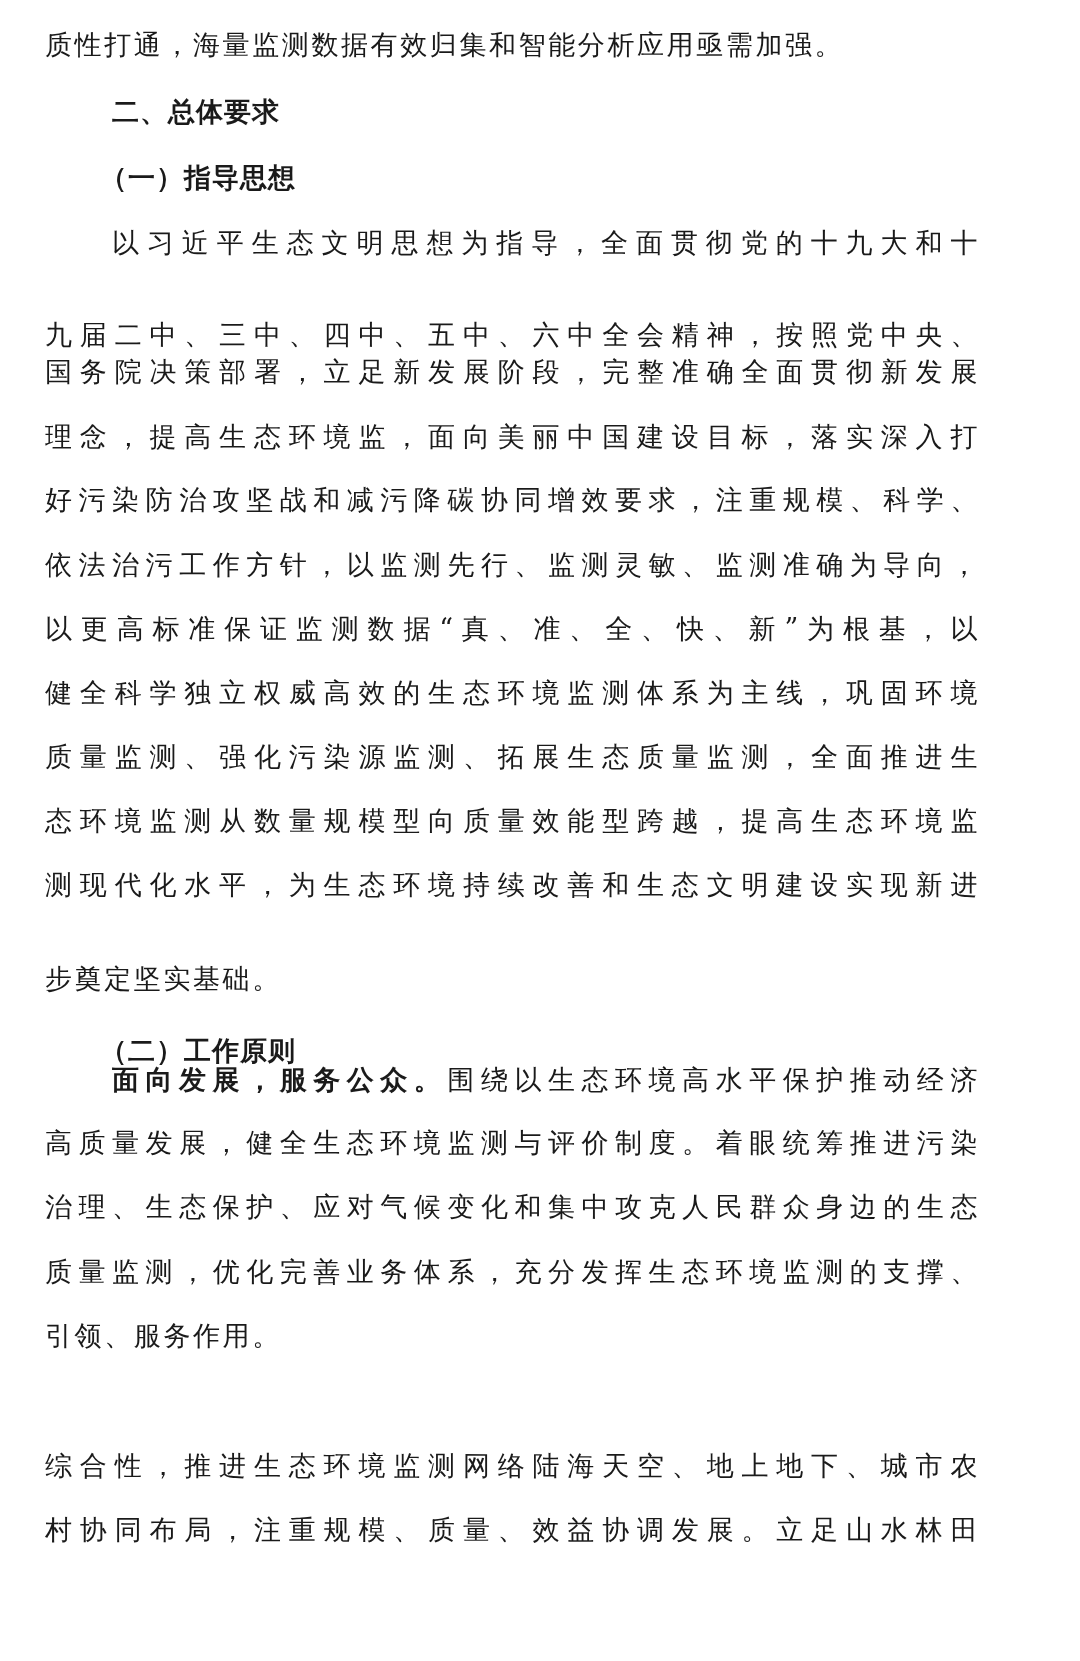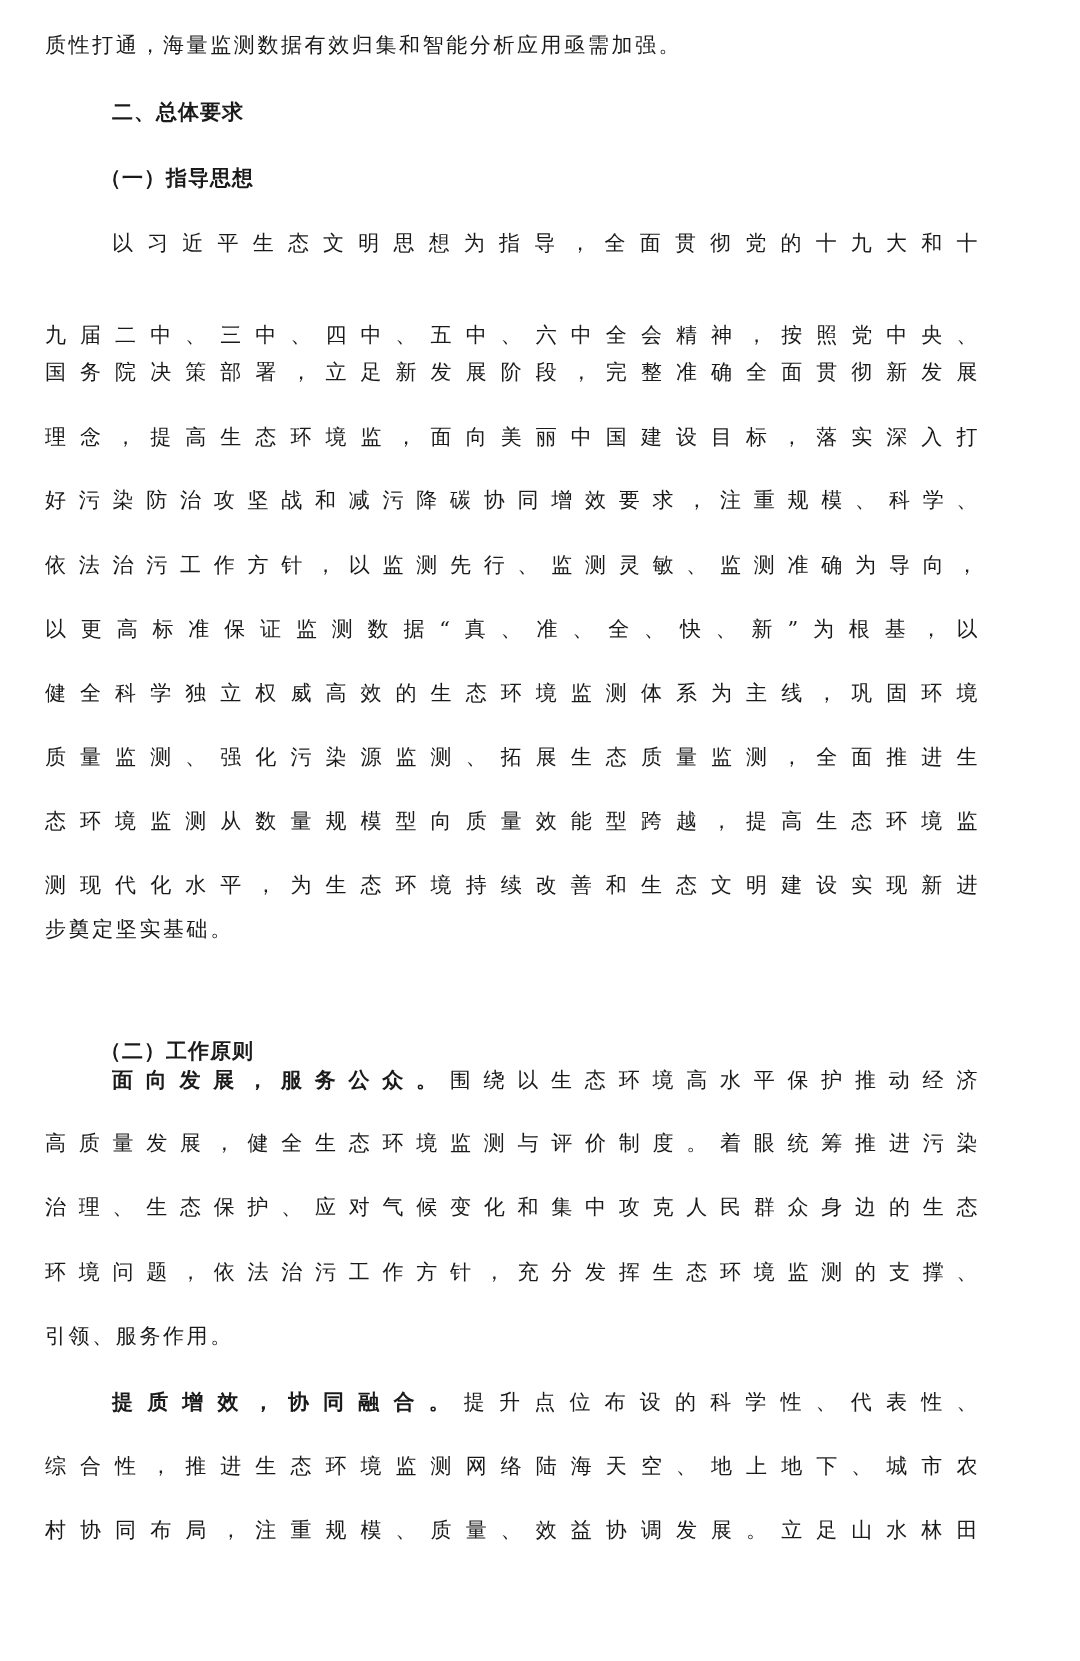--- a/index.html
+++ b/index.html
@@ -20,21 +20,21 @@
     left: 0;
     top: 0;
     width: 1080px;
     height: 1661px;
   }
   .line {
     position: absolute;
     left: 45px;
     width: 935px;
     height: 50px;
-    font-size: 21px;
+    font-size: 27px;
     line-height: 50px;
     white-space: nowrap;
     letter-spacing: 2.6px;
     text-align: justify;
     text-align-last: justify;
   }
   .line.last {
     text-align-last: left;
   }
   .line.indent {
@@ -67,27 +67,26 @@
   <div class="line" style="top:282px;margin-top:28px;">九届二中、三中、四中、五中、六中全会精神，按照党中央、</div>
   <div class="line" style="top:347px;">国务院决策部署，立足新发展阶段，完整准确全面贯彻新发展</div>
   <div class="line" style="top:412px;">理念，提高生态环境监，面向美丽中国建设目标，落实深入打</div>
   <div class="line" style="top:475px;">好污染防治攻坚战和减污降碳协同增效要求，注重规模、科学、</div>
   <div class="line" style="top:604px;">以更高标准保证监测数据“真、准、全、快、新”为根基，以</div>
   <div class="line" style="top:540px;">依法治污工作方针，以监测先行、监测灵敏、监测准确为导向，</div>
   <div class="line" style="top:668px;">健全科学独立权威高效的生态环境监测体系为主线，巩固环境</div>
   <div class="line" style="top:732px;">质量监测、强化污染源监测、拓展生态质量监测，全面推进生</div>
   <div class="line" style="top:796px;">态环境监测从数量规模型向质量效能型跨越，提高生态环境监</div>
   <div class="line" style="top:860px;">测现代化水平，为生态环境持续改善和生态文明建设实现新进</div>
-  <div class="line last" style="top:904px;">步奠定坚实基础。</div>
+  <div class="line last" style="top:954px;">步奠定坚实基础。</div>
 
   <div class="line indent heading" style="top:990px; left:100px;margin-top:36px;">（二）工作原则</div>
 
   <div class="line indent" style="top:1055px;"><span class="bold-lead">面向发展，服务公众。</span><span>围绕以生态环境高水平保护推动经济</span></div>
   <div class="line" style="top:1118px;">高质量发展，健全生态环境监测与评价制度。着眼统筹推进污染</div>
   <div class="line" style="top:1182px;">治理、生态保护、应对气候变化和集中攻克人民群众身边的生态</div>
-  <div class="line" style="top:1247px;">环境问题，依法治污工作方针，充分发挥生态环境监测的支撑、</div>
+  <div class="line" style="top:1247px;">质量监测，优化完善业务体系，充分发挥生态环境监测的支撑、</div>
   <div class="line last" style="top:1311px;">引领、服务作用。</div>
 
-  <div class="line indent" style="top:1377px;"><span class="bold-lead">提质增效，协同融合。</span><span>提升点位布设的科学性、代表性、</span></div>
   <div class="line" style="top:1441px;">综合性，推进生态环境监测网络陆海天空、地上地下、城市农</div>
   <div class="line" style="top:1505px;">村协同布局，注重规模、质量、效益协调发展。立足山水林田</div>
 
 </div>
 
 </body></html>

